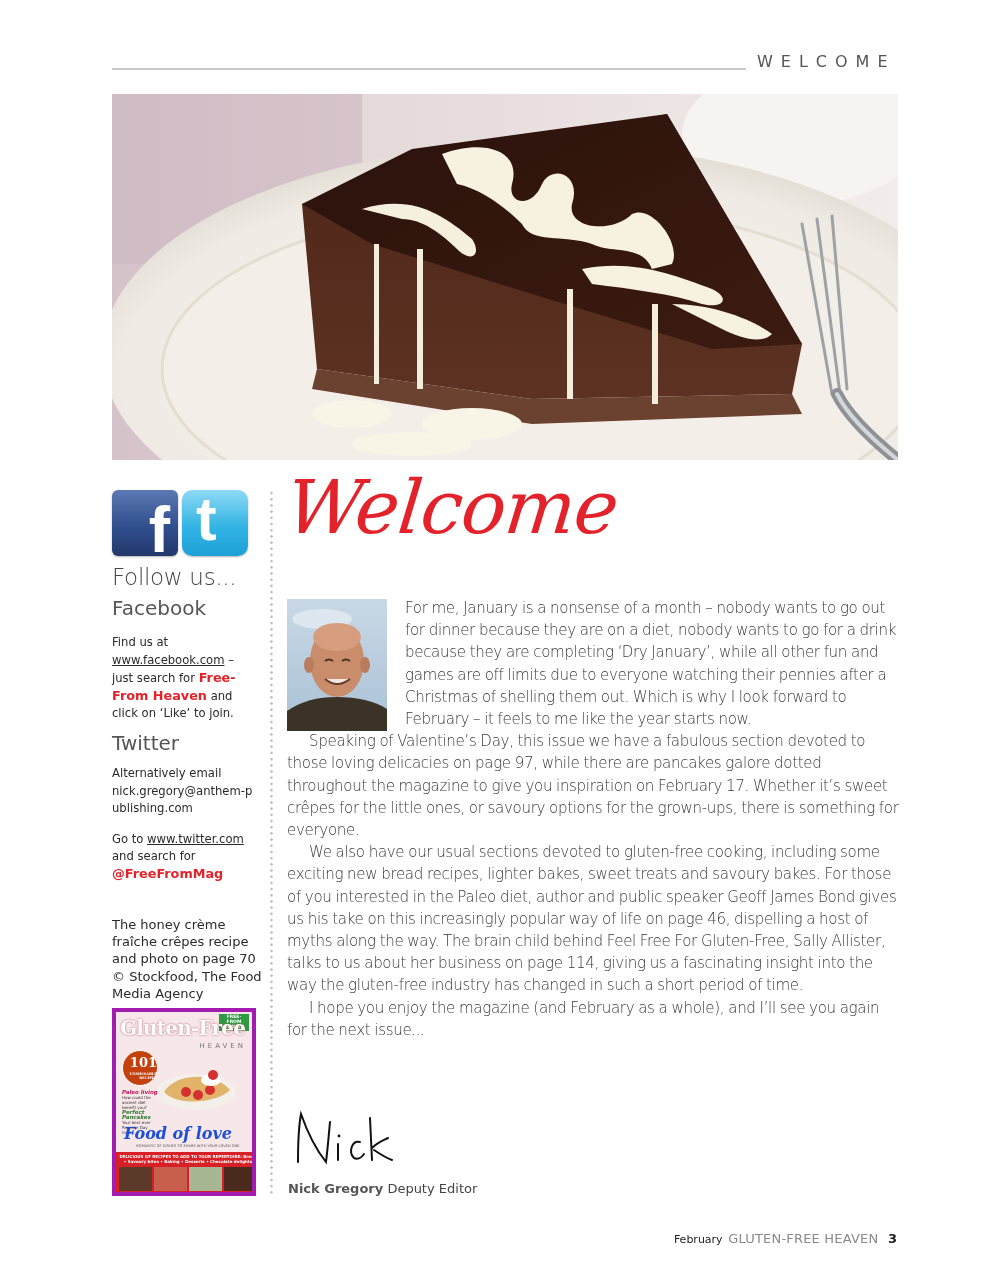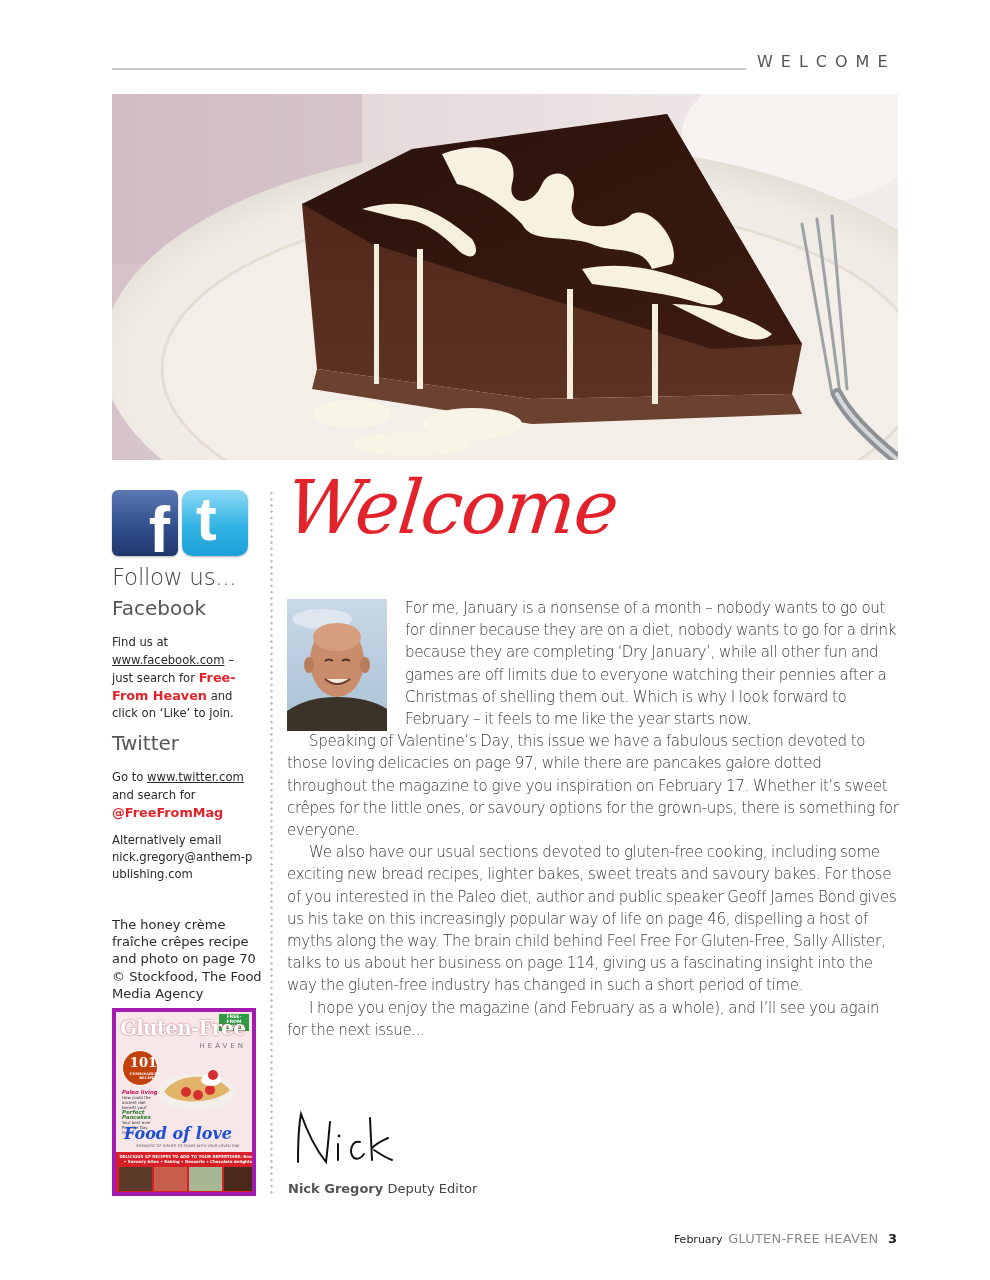--- a/index.html
+++ b/index.html
@@ -144,28 +144,28 @@
       </div>
   </div>
   <div class="follow-title">Follow us...</div>
 
   <div class="side-heading">Facebook</div>
   <div class="side-text side-block">
     <span>Find us at </span><u>www.facebook.com</u><span> – just search for </span><span class="red-bold">Free-From Heaven</span><span> and click on ‘Like’ to join.</span>
   </div>
 
   <div class="side-heading twitter-heading">Twitter</div>
+  <div class="side-text alt-email">
+    <span>Alternatively email</span><br>
+    <span style="word-break: break-all;">nick.gregory@anthem-publishing.com</span>
+  </div>
+
   <div class="side-text side-block">
     <span>Go to </span><u>www.twitter.com</u><span> and search for</span><br>
     <span class="red-bold">@FreeFromMag</span>
-  </div>
-
-  <div class="side-text alt-email">
-    <span>Alternatively email</span><br>
-    <span style="word-break: break-all;">nick.gregory@anthem-publishing.com</span>
   </div>
 </div>
 
 <div class="credit">The honey crème fraîche crêpes recipe and photo on page 70 © Stockfood, The Food Media Agency</div>
 
 <div class="cover">
   <div class="cover-tag">FREE-FROM HEAVEN</div>
   <div class="cover-title">Gluten-Free</div>
   <div class="cover-sub">HEAVEN</div>
   <div class="cover-badge">

